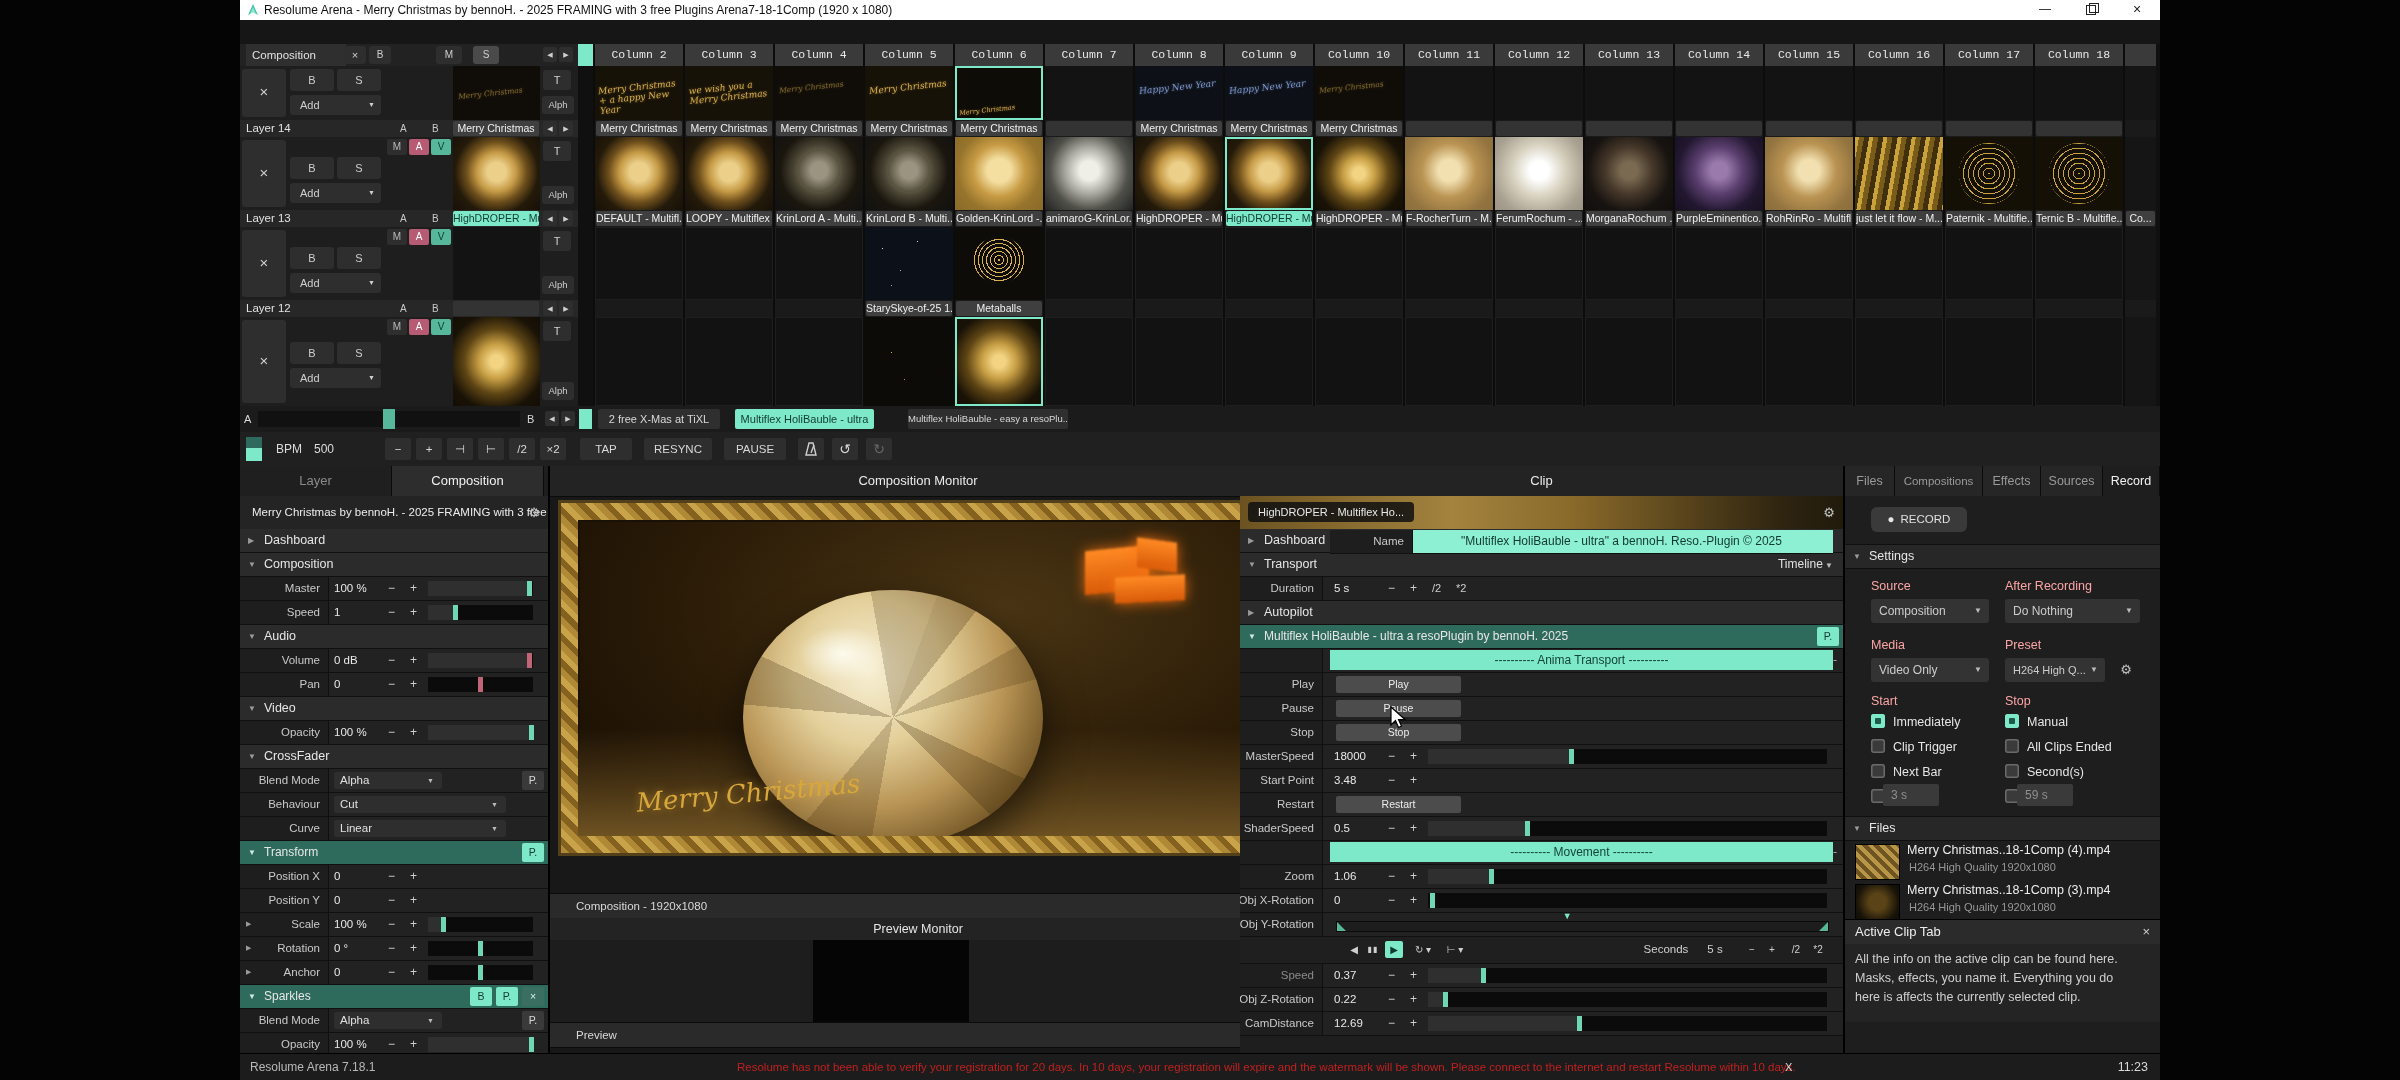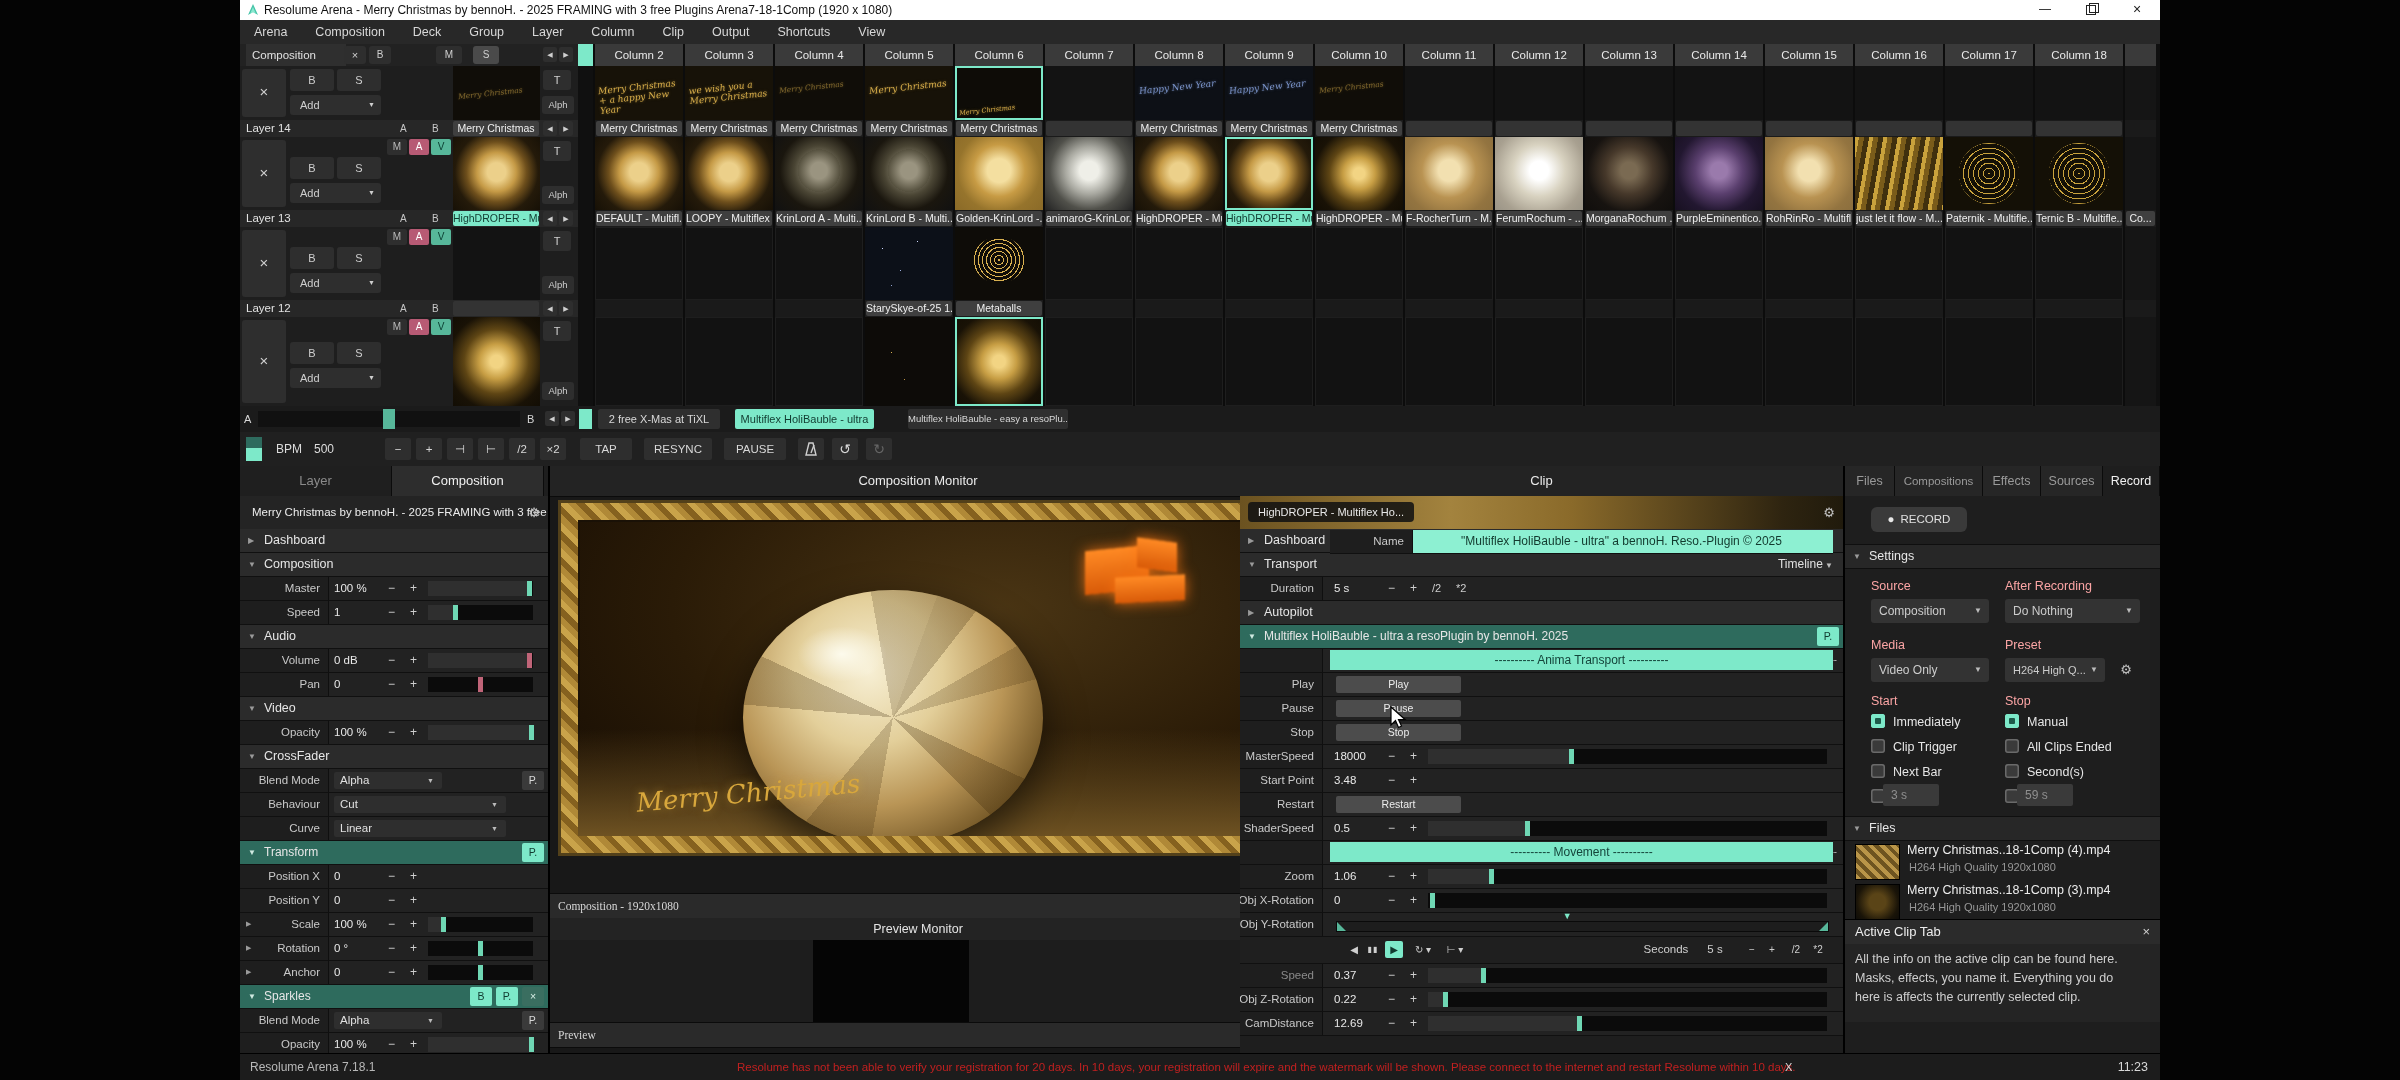--- a/index.html
+++ b/index.html
@@ -158,21 +158,21 @@
     transparent 55deg 95deg,rgba(60,40,10,.28) 95deg 115deg,transparent 115deg 170deg,rgba(60,40,10,.22) 170deg 200deg,
     transparent 200deg 255deg,rgba(60,40,10,.25) 255deg 275deg,transparent 275deg 330deg,rgba(60,40,10,.2) 330deg 360deg);}
   #sphere:after{content:"";position:absolute;left:18%;top:14%;width:30%;height:22%;border-radius:50%;
     background:radial-gradient(rgba(255,255,245,.85),rgba(255,255,245,0) 70%);}
   #orange{position:absolute;right:68px;top:20px;width:105px;height:72px;filter:blur(1px);}
   .obar{position:absolute;background:linear-gradient(#ff8a24,#d85a08);box-shadow:0 0 14px rgba(255,120,20,.8);}
   #scripttext{position:absolute;left:58px;bottom:28px;font-family:"DejaVu Serif",serif;font-style:italic;
     font-size:26px;color:#d8a73c;transform:rotate(-5deg);text-shadow:0 0 8px rgba(216,167,60,.6);}
   .monbar{position:absolute;left:0;right:0;height:24px;background:#2a2a2a;border-top:1px solid #0b0b0b;
     border-bottom:1px solid #0b0b0b;color:#d8d8d8;font-size:11.5px;line-height:24px;}
-  .monbar .bartext{padding-left:8px;font-family:Liberation Serif, serif;}
+  .monbar .bartext{padding-left:26px;}
   .gear{position:absolute;right:8px;top:0;color:#c0c0c0;font-size:13px;line-height:24px;}
   #prevhead{position:absolute;left:0;right:0;top:452px;height:22px;background:#232323;color:#e4e4e4;
     font-size:12.5px;text-align:center;line-height:22px;border-bottom:1px solid #0b0b0b;}
   #prevarea{position:absolute;left:0;right:0;top:474px;height:82px;background:#1d1d1d;}
   #prevblack{position:absolute;left:263px;width:156px;top:0;bottom:0;background:#050505;}
   #prevbar{top:556px;}
   
   #clipnamebar{position:absolute;left:0;top:30px;right:0;height:33px;
     background:linear-gradient(90deg,#6b5220,#a3833e 35%,#8a6a2a 55%,#2e2410 90%,#201a0c);}
   #clippill{position:absolute;left:8px;top:6px;background:rgba(18,18,18,.88);border-radius:4px;color:#e8e8e8;
@@ -239,21 +239,20 @@
         <polygon points="4,11 7,4 10,11 7,9" fill="#8ae8cf"></polygon>
     </svg>
     <span id="titletext">Resolume Arena - Merry Christmas  by bennoH. - 2025  FRAMING  with 3 free Plugins Arena7-18-1Comp  (1920 x 1080)</span>
     <span class="winbtn" id="btn-min">—</span>
     <span class="winbtn" id="btn-max">
         <span id="maxglyph"></span>
       </span>
     <span class="winbtn" id="btn-close">×</span>
   </div>
 
-  <div id="menubar"><span class="menuitem">Arena</span><span class="menuitem">Composition</span><span class="menuitem">Deck</span><span class="menuitem">Group</span><span class="menuitem">Layer</span><span class="menuitem">Column</span><span class="menuitem">Clip</span><span class="menuitem">Output</span><span class="menuitem">Shortcuts</span><span class="menuitem">View</span></div>
 
   <div id="gridzone">
     <div id="layerstrip">
       <div id="comprow">
         <span class="abs" style="left:6px;top:0;font-size:11.5px;color:#e0e0e0;line-height:22px;background:#2f2f2f;width:94px;padding-left:6px;">Composition</span>
         <span class="lsbtn" style="left:104px;top:2px;width:22px;height:18px;font-size:11px;line-height:18px;">×</span>
         <span class="lsbtn" style="left:129px;top:2px;width:22px;height:18px;font-size:10px;line-height:18px;">B</span>
         <span class="lsbtn" style="left:196px;top:2px;width:26px;height:18px;font-size:10px;line-height:18px;">M</span>
         <span class="lsbtn" style="left:233px;top:2px;width:26px;height:18px;font-size:10px;line-height:18px;background:#4a4a4a;">S</span>
         <span class="skip" style="left:303px;top:3px;">◀</span>
@@ -327,21 +326,21 @@
             <div class="lsbtn" style="left:97px;top:25px;width:44px;height:22px;font-size:11px;line-height:22px;">S</div>
             <div class="lsbtn" style="left:50px;top:51px;width:91px;height:20px;font-size:11px;line-height:20px;text-align:left;"><span style="padding-left:10px;">Add</span><span style="position:absolute;right:6px;font-size:7px;">▼</span></div>
             <div class="thumb t-spiky-gold" style="left:213px;width:87px;right:auto;"></div>
             <div class="lsbtn" style="left:303px;top:4px;width:28px;height:20px;font-size:11px;line-height:20px;">T</div>
             <div class="lsbtn" style="left:302px;top:65px;width:32px;height:18px;font-size:9.5px;line-height:18px;">Alph</div>
           </div>
         </div>
     </div>
     <div id="gridarea">
         <div id="redline"></div>
-        <div class="grow" style="top:0;height:22px;">
+        <div class="grow" style="top:0;height:22px;font-family:Liberation Mono, monospace;">
           <div class="minicol" style="background:#7de9c9;"></div>
           <div class="gcell colhead">Column 2</div>
           <div class="gcell colhead">Column 3</div>
           <div class="gcell colhead">Column 4</div>
           <div class="gcell colhead">Column 5</div>
           <div class="gcell colhead">Column 6</div>
           <div class="gcell colhead">Column 7</div>
           <div class="gcell colhead">Column 8</div>
           <div class="gcell colhead">Column 9</div>
           <div class="gcell colhead">Column 10</div>

